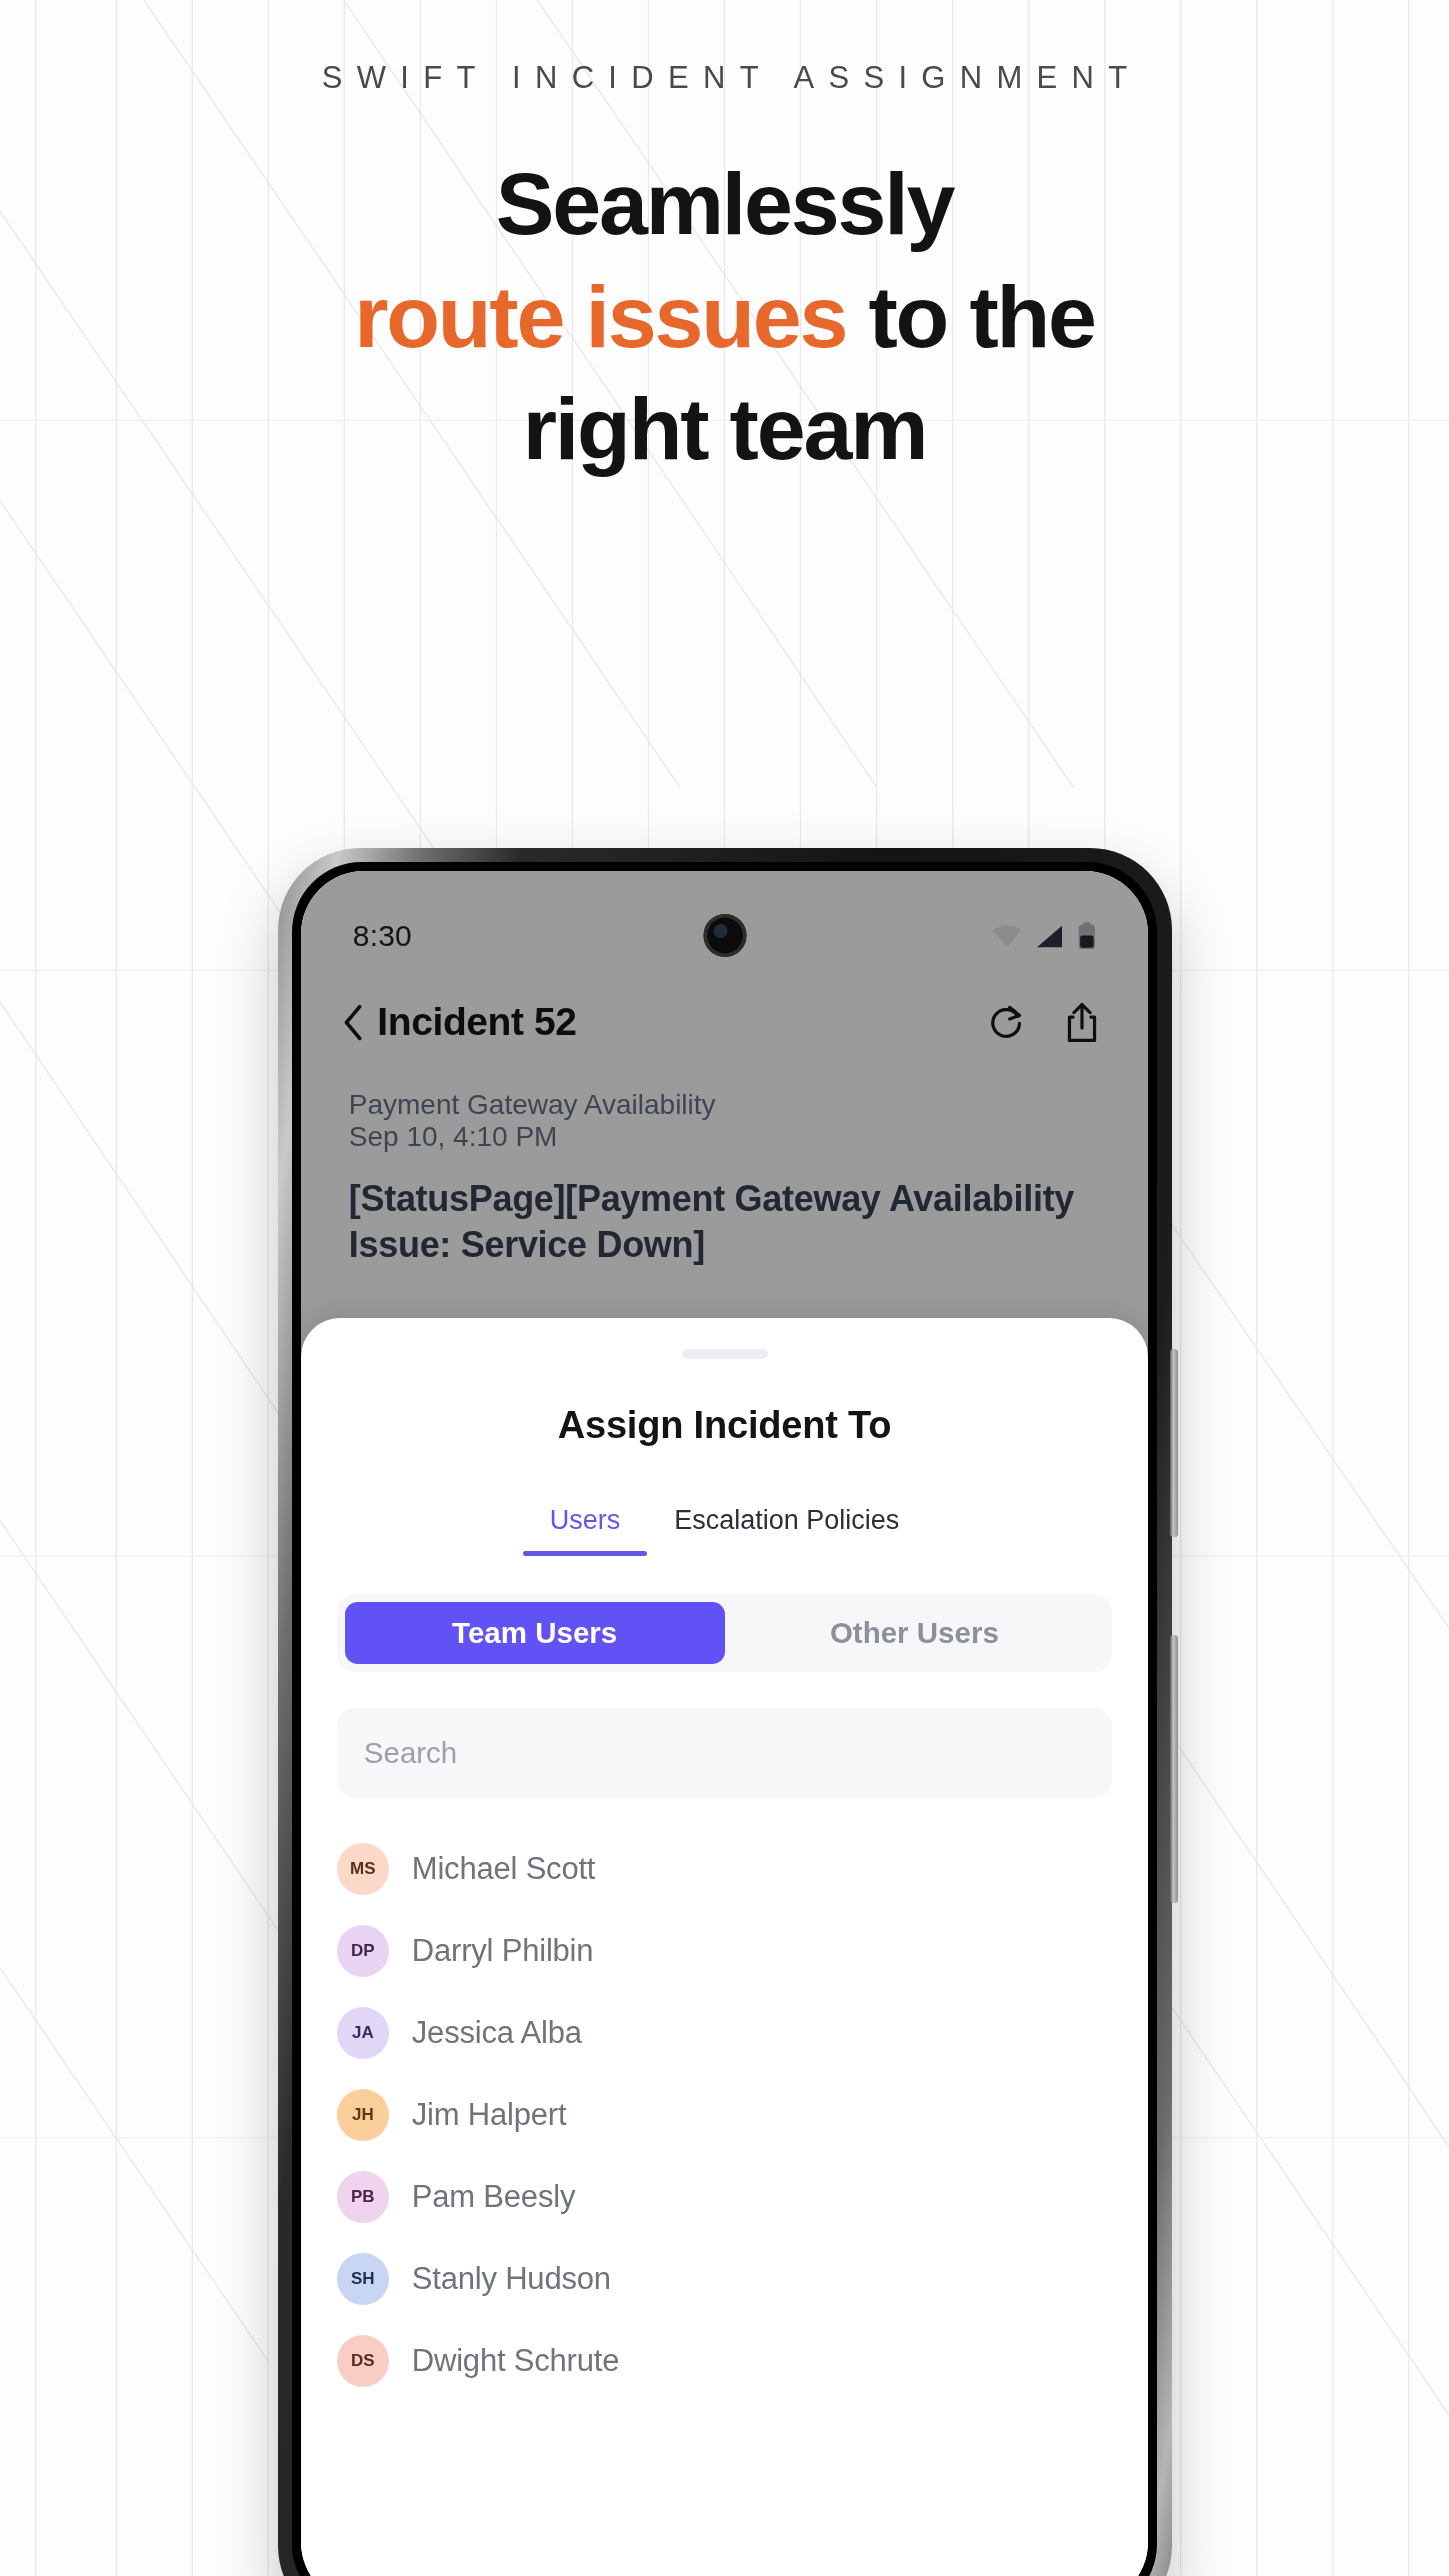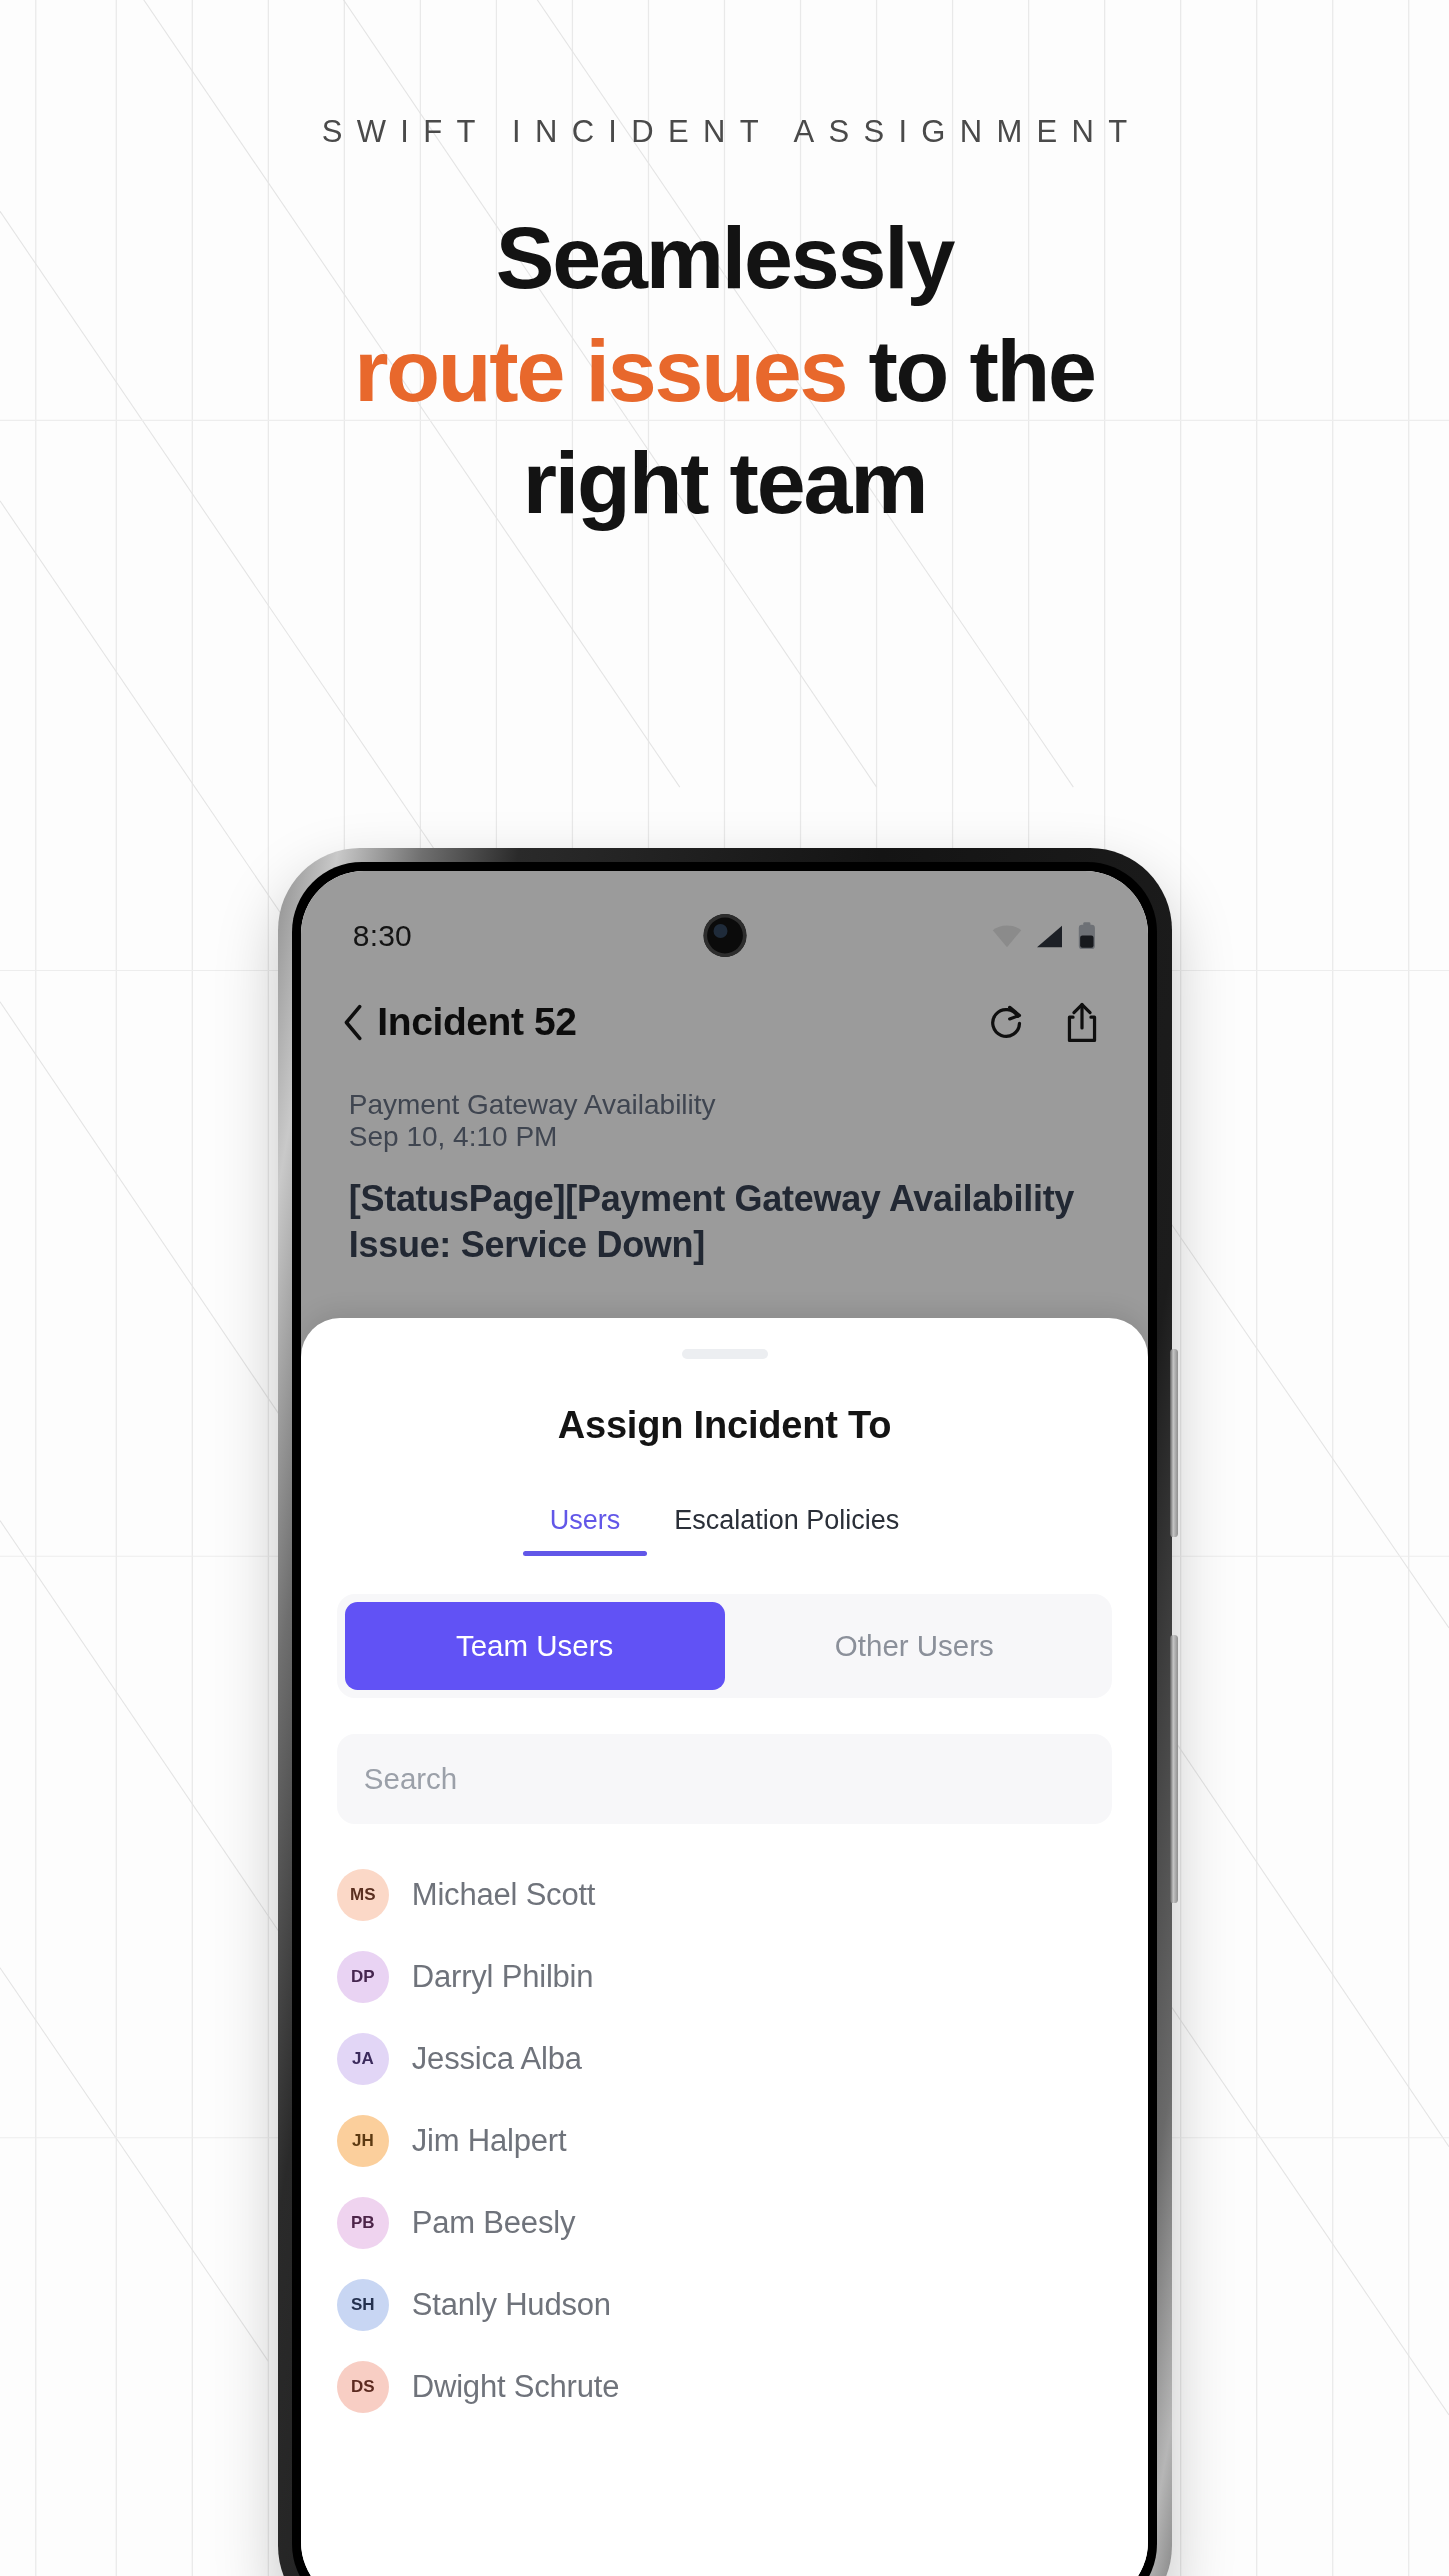--- a/index.html
+++ b/index.html
@@ -23,21 +23,21 @@
     z-index: 0;
     pointer-events: none;
   }
 
   
   .hero {
     position: absolute;
     top: 0; left: 0; right: 0;
     z-index: 3;
     text-align: center;
-    padding-top: 116px;
+    padding-top: 62px;
   }
   .eyebrow {
     font-size: 31px;
     letter-spacing: 14.3px;
     color: #4a4a4a;
     font-weight: 400;
     text-indent: 14.3px;
     line-height: 1;
   }
   .headline {
@@ -227,24 +227,24 @@
   .segment {
     margin: 38px 36px 0 36px;
     background: #f7f7f9;
     border-radius: 18px;
     padding: 8px;
     display: flex;
   }
   .seg-btn {
     flex: 1;
     text-align: center;
-    padding: 27px 0;
+    padding: 14px 0;
     border-radius: 12.5px;
     font-size: 29.5px;
-    font-weight: 400;
+    font-weight: 700;
     color: #8b909a;
   }
   .seg-btn.active {
     background: #6152F5;
     color: #ffffff;
   }
 
   .search-box {
     margin: 36px 36px 0 36px;
     background: #f7f7f9;

